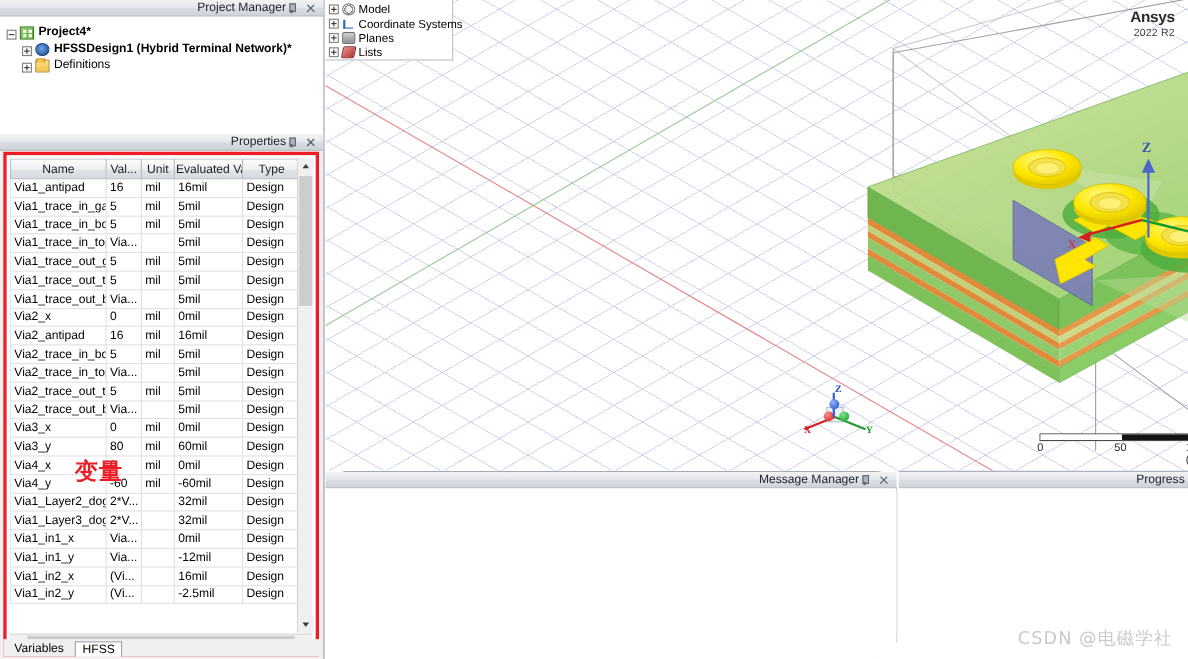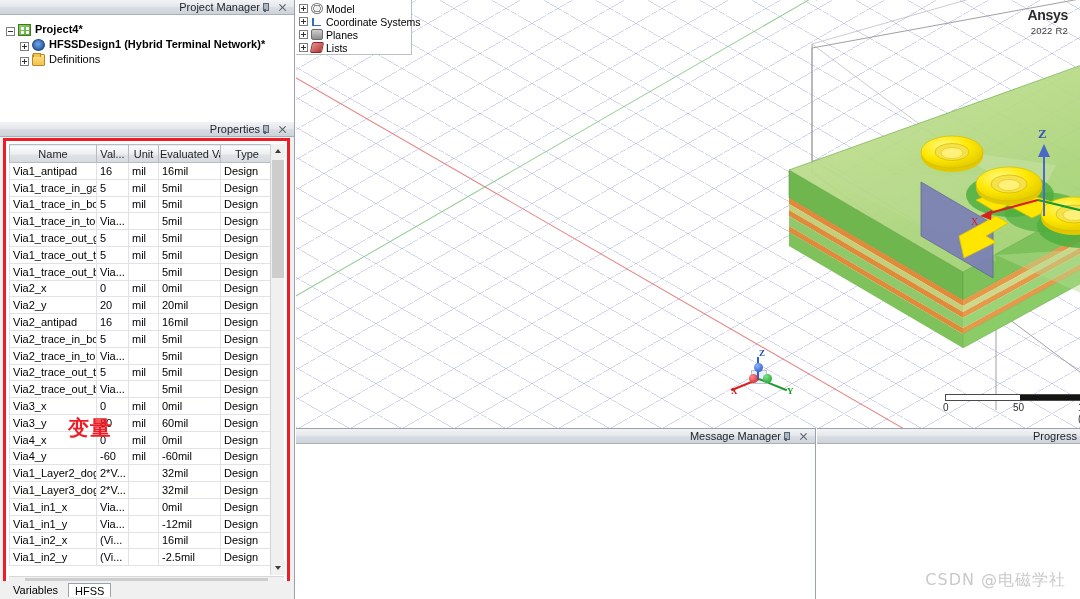--- a/index.html
+++ b/index.html
@@ -253,21 +253,21 @@
   #scalebar { position: absolute; left: 649px; top: 394px; width: 150px; }
   #scalebar .bar { display: flex; height: 7px; border: 1px solid #4a4a4a; }
   #scalebar .seg-w { flex: 1; background: #ffffff; }
   #scalebar .seg-b { flex: 1; background: #141414; }
   #scalebar .ticks { position: relative; height: 14px; }
   #scalebar .tk { position: absolute; top: 1px; font-size: 10px; color: #2c2c2c; }
 
   
   #message-manager {
     position: absolute; left: 296px; top: 428px; width: 520px; height: 171px;
-    background: #ffffff; border-top: 1px solid #9aa2ad; border-right: 1px solid #9aa2ad;
+    background: #ffffff; border-top: 1px solid #9aa2ad; border-right: 1px solid #9aa2ad; border-radius: 21px;
   }
   
   #progress {
     position: absolute; left: 817px; top: 428px; width: 263px; height: 171px;
     background: #ffffff; border-top: 1px solid #9aa2ad;
   }
   #progress .panel-title { padding-left: 16px; }
 
   
   #watermark {
@@ -387,27 +387,20 @@
                 <td>Design</td>
               </tr>
               <tr>
                 <td>Via2_x</td>
                 <td>0</td>
                 <td>mil</td>
                 <td>0mil</td>
                 <td>Design</td>
               </tr>
               <tr>
-                <td>Via2_y</td>
-                <td>20</td>
-                <td>mil</td>
-                <td>20mil</td>
-                <td>Design</td>
-              </tr>
-              <tr>
                 <td>Via2_antipad</td>
                 <td>16</td>
                 <td>mil</td>
                 <td>16mil</td>
                 <td>Design</td>
               </tr>
               <tr>
                 <td>Via2_trace_in_bot</td>
                 <td>5</td>
                 <td>mil</td>

